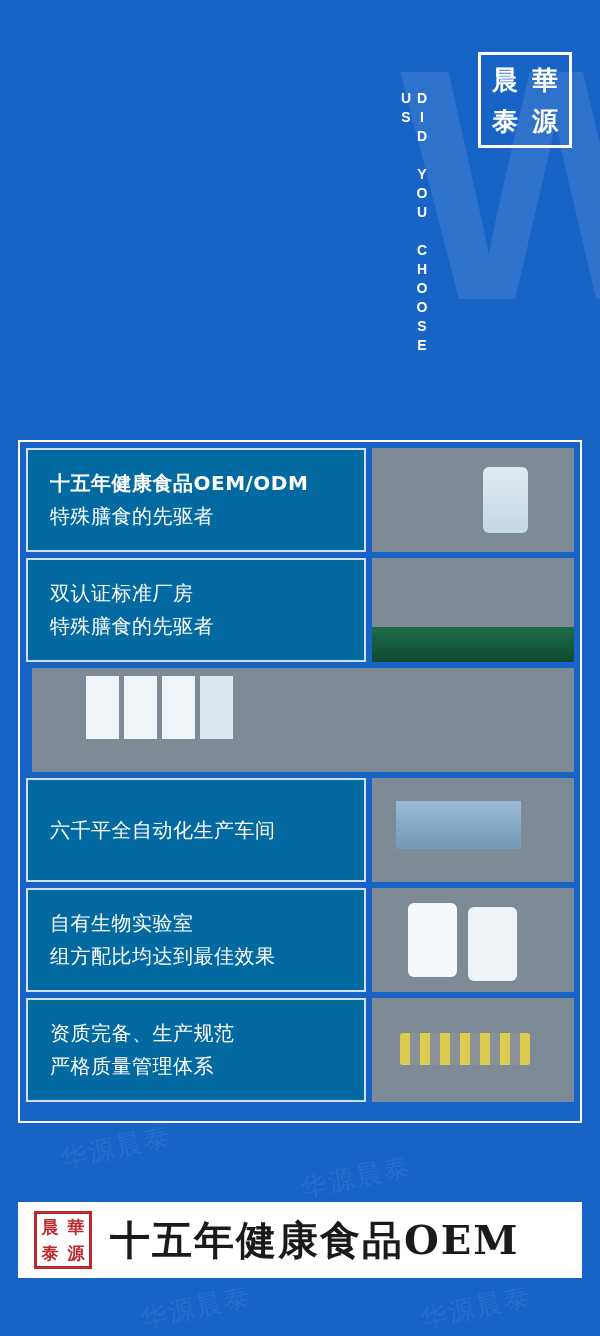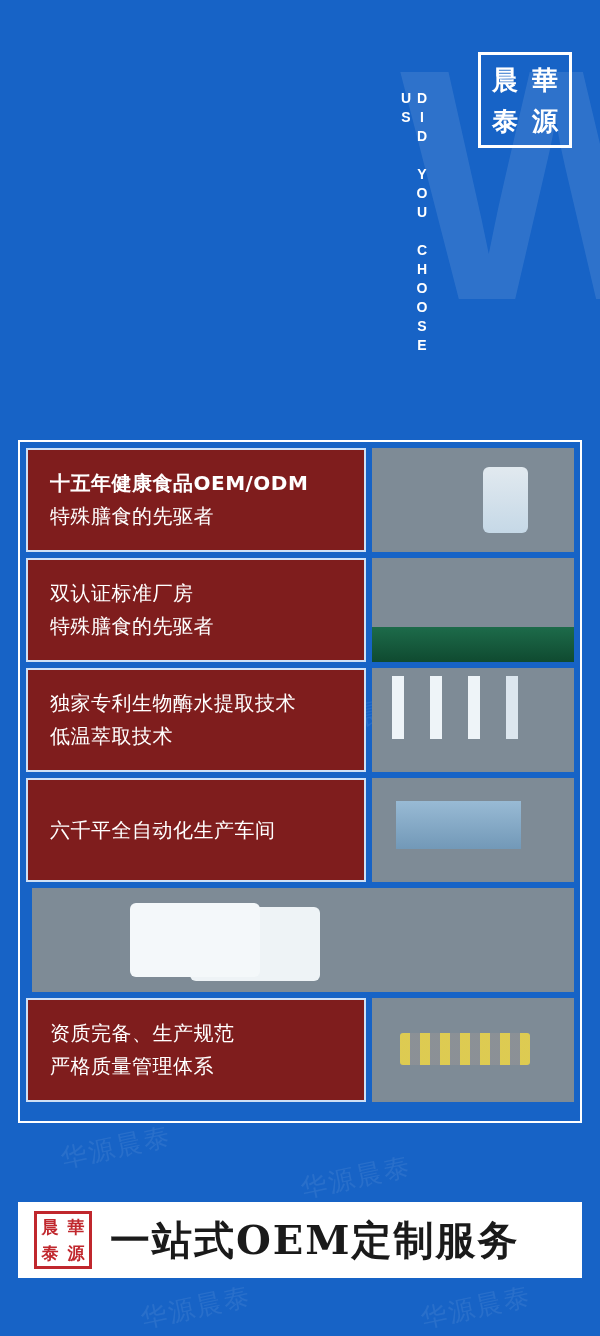--- a/index.html
+++ b/index.html
@@ -101,21 +101,21 @@
     padding: 6px;
   }
   .row {
     display: flex;
     height: 104px;
     margin-bottom: 6px;
   }
   .row:last-child { margin-bottom: 13px; }
   .row .text-cell {
     width: 340px;
-    background: #7f1d1d;
+    background: #0369a1;
     border: 2px solid #cfe0f5;
     display: flex;
     flex-direction: column;
     justify-content: center;
     padding-left: 22px;
     color: #ffffff;
   }
   .row .text-cell .t {
     font-size: 20px;
     line-height: 33px;
@@ -234,51 +234,51 @@
 
     <div class="row">
       <div class="text-cell">
         <div class="t">双认证标准厂房</div>
         <div class="t">特殊膳食的先驱者</div>
       </div>
       <div class="photo ph2"></div>
     </div>
 
     <div class="row">
-      <div class="text-cell">
-        <div class="t">独家专利生物酶水提取技术</div>
-        <div class="t">低温萃取技术</div>
-      </div>
       <div class="photo ph3"></div>
     </div>
 
     <div class="row">
       <div class="text-cell">
         <div class="t">六千平全自动化生产车间</div>
       </div>
       <div class="photo ph4"></div>
     </div>
 
     <div class="row">
+      <div class="text-cell">
+        <div class="t">自有生物实验室</div>
+        <div class="t">组方配比均达到最佳效果</div>
+      </div>
       <div class="photo ph5"></div>
     </div>
 
     <div class="row">
       <div class="text-cell">
         <div class="t">资质完备、生产规范</div>
         <div class="t">严格质量管理体系</div>
       </div>
       <div class="photo ph6"></div>
     </div>
 
   </div>
 
   <div class="footer">
     <div class="seal">
       <span>晨</span>
       <span>華</span>
       <span>泰</span>
       <span>源</span>
     </div>
-    <div class="slogan">一站式OEM定制服务</div>
+    <div class="slogan">十五年健康食品OEM</div>
   </div>
 
 </div>
 
 </body></html>

